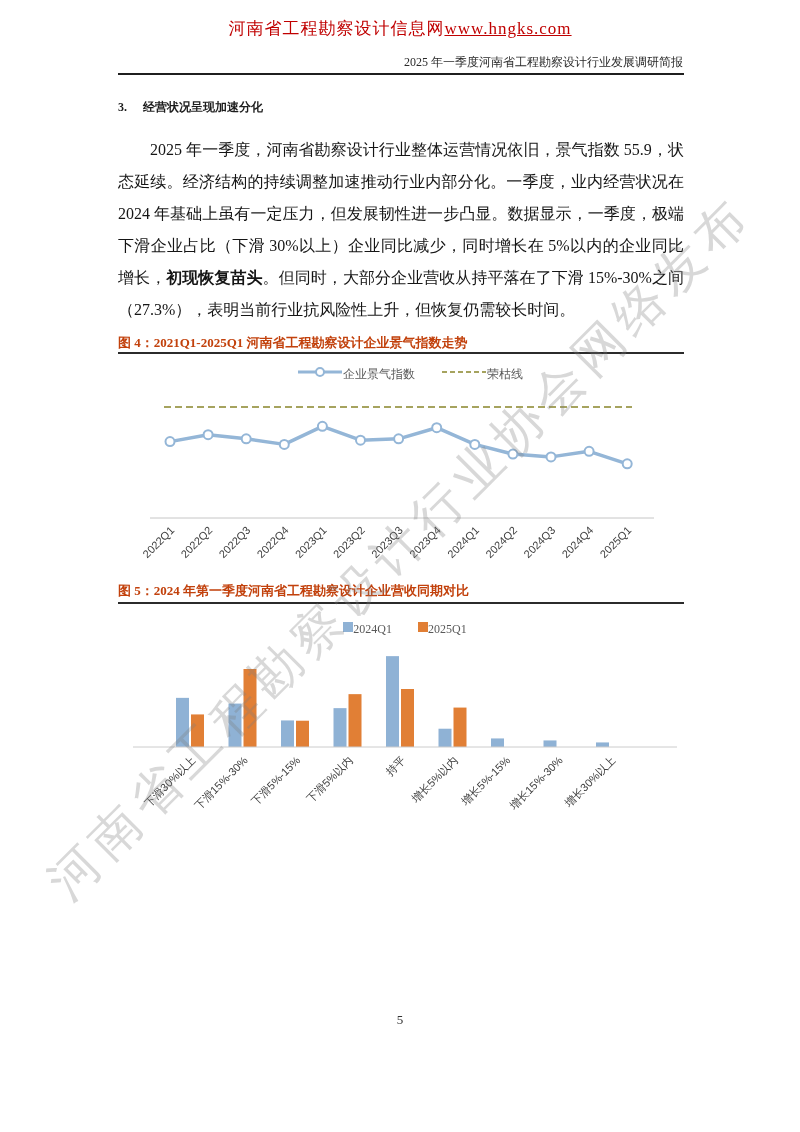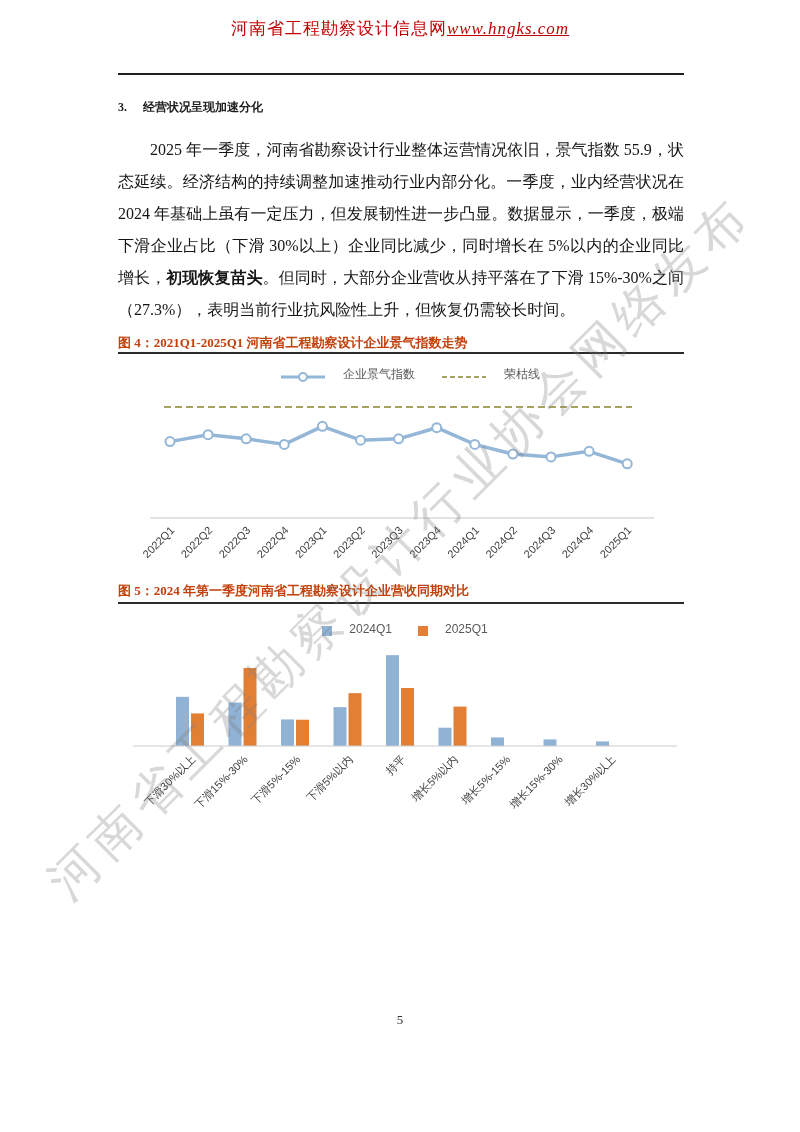--- a/index.html
+++ b/index.html
@@ -13,21 +13,21 @@
     position:absolute; left:50%; top:548px; z-index:3;
     transform:translate(-50%,-50%) rotate(-45deg);
     white-space:nowrap; font-size:50px; letter-spacing:7px;
     color:rgba(125,125,125,0.30); pointer-events:none;
     font-family:"Liberation Serif", serif;
   }
   .site-title {
     position:absolute; top:17px; left:0; width:100%; z-index:2;
     text-align:center; font-size:17px; color:#c00000; letter-spacing:1px;
   }
-  .site-title .url { text-decoration:underline;font-style:italic; }
+  .site-title .url { text-decoration:underline; }
   .doc-subtitle {
     position:absolute; top:54px; right:117px; z-index:2;
     font-size:12px; color:#2a2a2a;
   }
   .header-rule {
     position:absolute; top:73px; left:118px; width:566px; height:2px;
     background:#1f1f1f; z-index:2;
   }
   .section-heading {
     position:absolute; top:99px; left:118px; z-index:2;
@@ -55,37 +55,38 @@
   #rule5 { top:602px; }
   .chart { position:absolute; z-index:2; }
   #chart1 { top:360px; left:140px; width:540px; }
   #chart2 { top:610px; left:125px; width:560px; }
   .legend {
     display:flex; justify-content:center; align-items:center; gap:26px;
     font-family:"Liberation Sans", sans-serif; font-size:12px; color:#595959;
   }
   #chart1 .legend { margin-top:6px; margin-bottom:2px; }
   #chart2 .legend { margin-top:12px; margin-bottom:2px; }
-  .legend-item { display:flex; align-items:flex-end; gap:17px; }
+  .legend-item { display:flex; align-items:flex-start; gap:0;font-family:Liberation Serif, serif; }
   .sq { display:inline-block; width:10px; height:10px; }
   .tick { font-family:"Liberation Sans", sans-serif; font-size:11px; fill:#404040; }
   .page-num {
     position:absolute; top:1012px; left:0; width:100%; z-index:2;
     text-align:center; font-size:13px; color:#333;
   }
 </style>
 </head>
 <body>
 
 <div class="page">
 
   <div class="watermark">河南省工程勘察设计行业协会网络发布</div>
 
   <div class="site-title"><span>河南省工程勘察设计信息网</span><span class="url">www.hngks.com</span></div>
 
+  <div class="doc-subtitle">2025 年一季度河南省工程勘察设计行业发展调研简报</div>
 
   <div class="header-rule"></div>
 
   <div class="section-heading"><span class="num">3.</span><span>经营状况呈现加速分化</span></div>
 
   <p class="body-para" id="para1"><span>2025 年一季度，河南省勘察设计行业整体运营情况依旧，景气指数 55.9，状态延续。经济结构的持续调整加速推动行业内部分化。一季度，业内经营状况在 2024 年基础上虽有一定压力，但发展韧性进一步凸显。数据显示，一季度，极端下滑企业占比（下滑 30%以上）企业同比减少，同时增长在 5%以内的企业同比增长，</span><span class="bold">初现恢复苗头</span><span>。但同时，大部分企业营收从持平落在了下滑 15%-30%之间（27.3%），表明当前行业抗风险性上升，但恢复仍需较长时间。</span></p>
 
   <div class="fig-caption" id="caption4">图 4：2021Q1-2025Q1 河南省工程勘察设计企业景气指数走势</div>
   <div class="caption-rule" id="rule4"></div>
 

